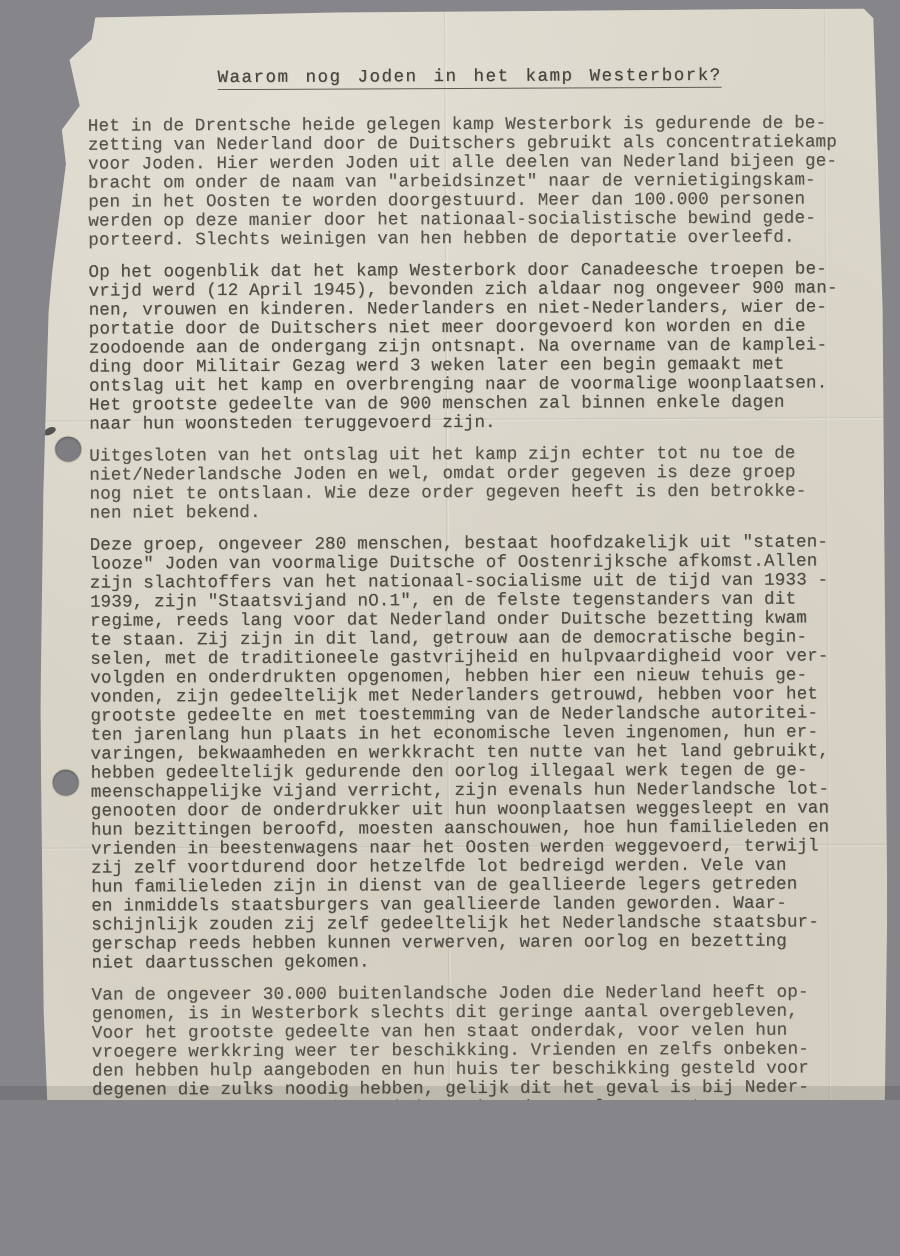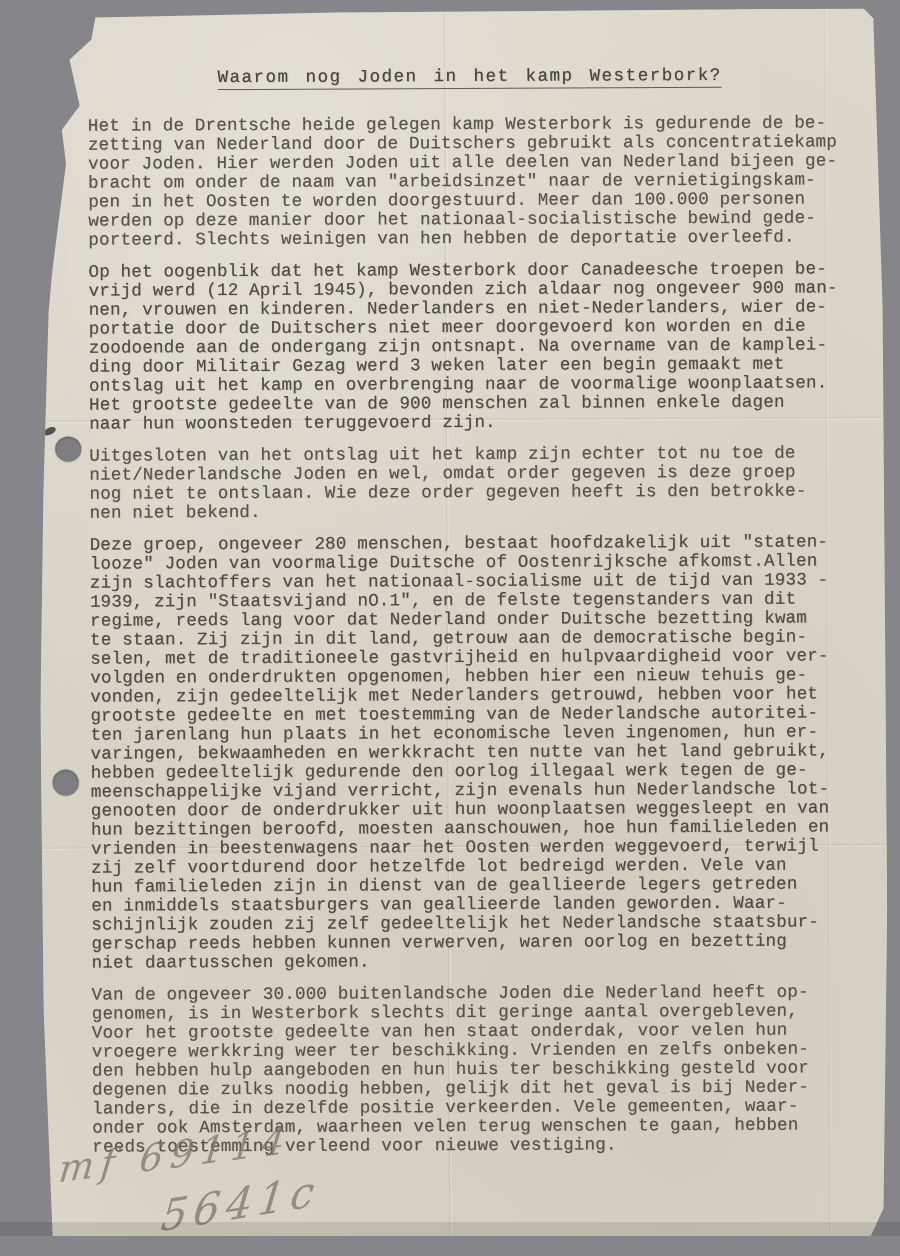--- a/index.html
+++ b/index.html
@@ -1,20 +1,20 @@
 <!DOCTYPE html>
 <html style="--bg: #85858a; --paper: #dbd7ca; --ink: #4e4b44; --pencil: #8f897f;"><head>
 <meta charset="utf-8">
 <style>
   :root{
     --bg:#85858a; --paper:#dbd7ca; --ink:#4e4b44; --pencil:#8f897f;
   }
   html,body{margin:0;padding:0;}
   body{width:900px;height:1256px;background:var(--bg);font-family:"Liberation Mono",monospace;}
-  .stage{position:relative;width:900px;height:1236px;overflow:hidden;background:var(--bg);}
+  .stage{position:relative;width:900px;height:1100px;overflow:hidden;background:var(--bg);}
   .stage::after{content:"";position:absolute;left:0;right:0;bottom:0;height:14px;background:rgba(0,0,0,0.10);}
   .paper{
     position:absolute;left:38px;top:10px;width:850px;height:1234px;
     background:
       radial-gradient(ellipse at 30% 15%, rgba(255,255,255,0.20), transparent 60%),
       radial-gradient(ellipse at 75% 85%, rgba(120,110,90,0.10), transparent 70%),
       radial-gradient(ellipse at 10% 60%, rgba(130,120,100,0.07), transparent 60%),
       var(--paper);
     transform:rotate(-0.25deg);
     clip-path:polygon(60px 6px,300px 2px,828px 0px,838px 10px,846px 300px,848px 900px,843px 1200px,830px 1228px,400px 1231px,12px 1225px,4px 1000px,2px 700px,6px 480px,12px 300px,16px 258px,30px 152px,26px 118px,44px 94px,34px 48px,56px 28px);

